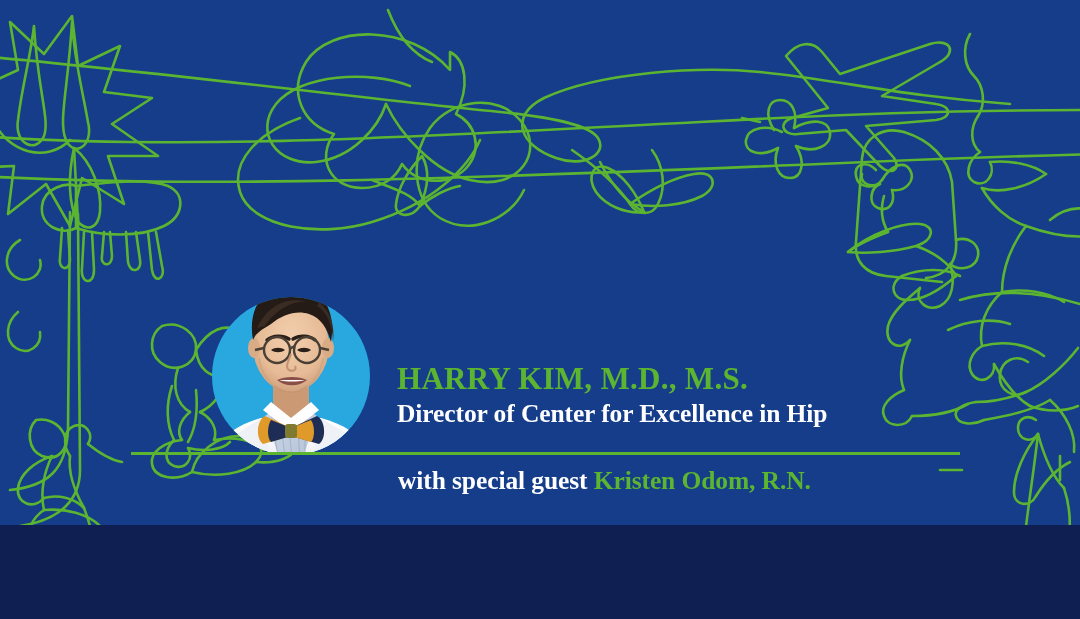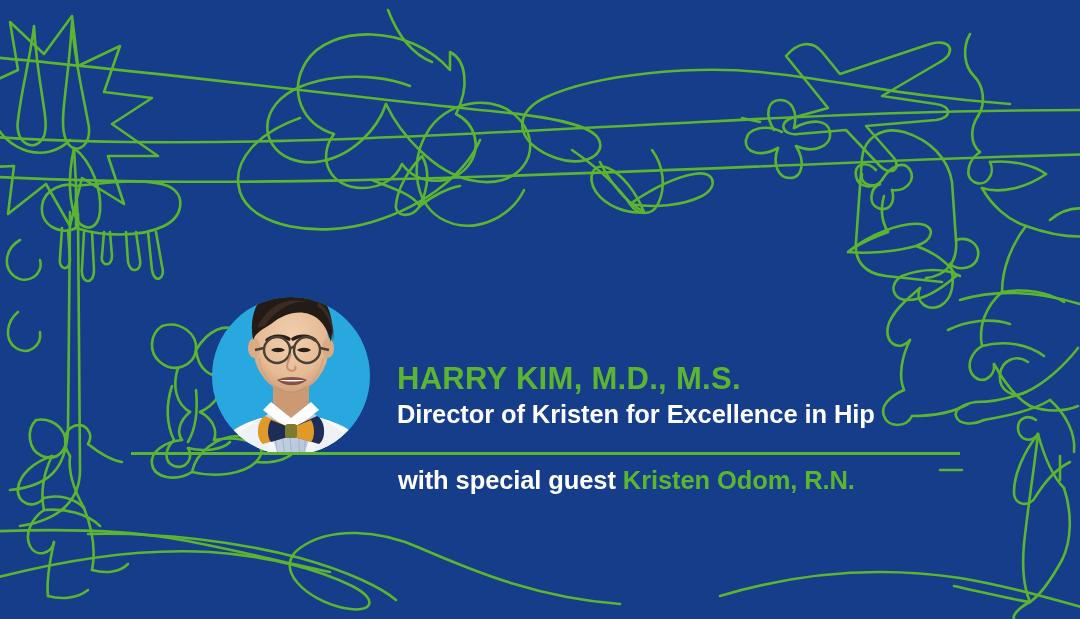--- a/index.html
+++ b/index.html
@@ -4,24 +4,24 @@
 <title>Speaker Banner</title>
 <style>
   html, body {
     margin: 0;
     padding: 0;
     background: #0f1f52;
   }
   #banner {
     position: relative;
     width: 1080px;
-    height: 619px;
+    height: 525px;
     overflow: hidden;
     background: #153d8a;
-    font-family: Liberation Sans, sans-serif;
+    font-family: Liberation Serif, serif;
     -webkit-font-smoothing: antialiased;
   }
   #doodle-layer {
     position: absolute;
     inset: 0;
     width: 1080px;
     height: 619px;
     pointer-events: none;
   }
   #doodle-layer path,
@@ -402,20 +402,20 @@
 
         <path d="M 66 124 C 74 132 90 132 98 124" fill="none" stroke="#c08f6b" stroke-width="1.4" opacity=".6"></path>
       </g>
     </svg>
   </div>
 
   <div id="divider"></div>
 
   <div id="text-block">
     <div id="speaker-name">HARRY KIM, M.D., M.S.</div>
-    <div id="speaker-title">Director of Kristen for Excellence in Hip</div>
+    <div id="speaker-title">Director of Center for Excellence in Hip</div>
   </div>
 
   <div id="guest-line">
     <span>with special guest </span><span id="guest-name">Kristen Odom, R.N.</span>
   </div>
 
 </div>
 
 </body></html>

